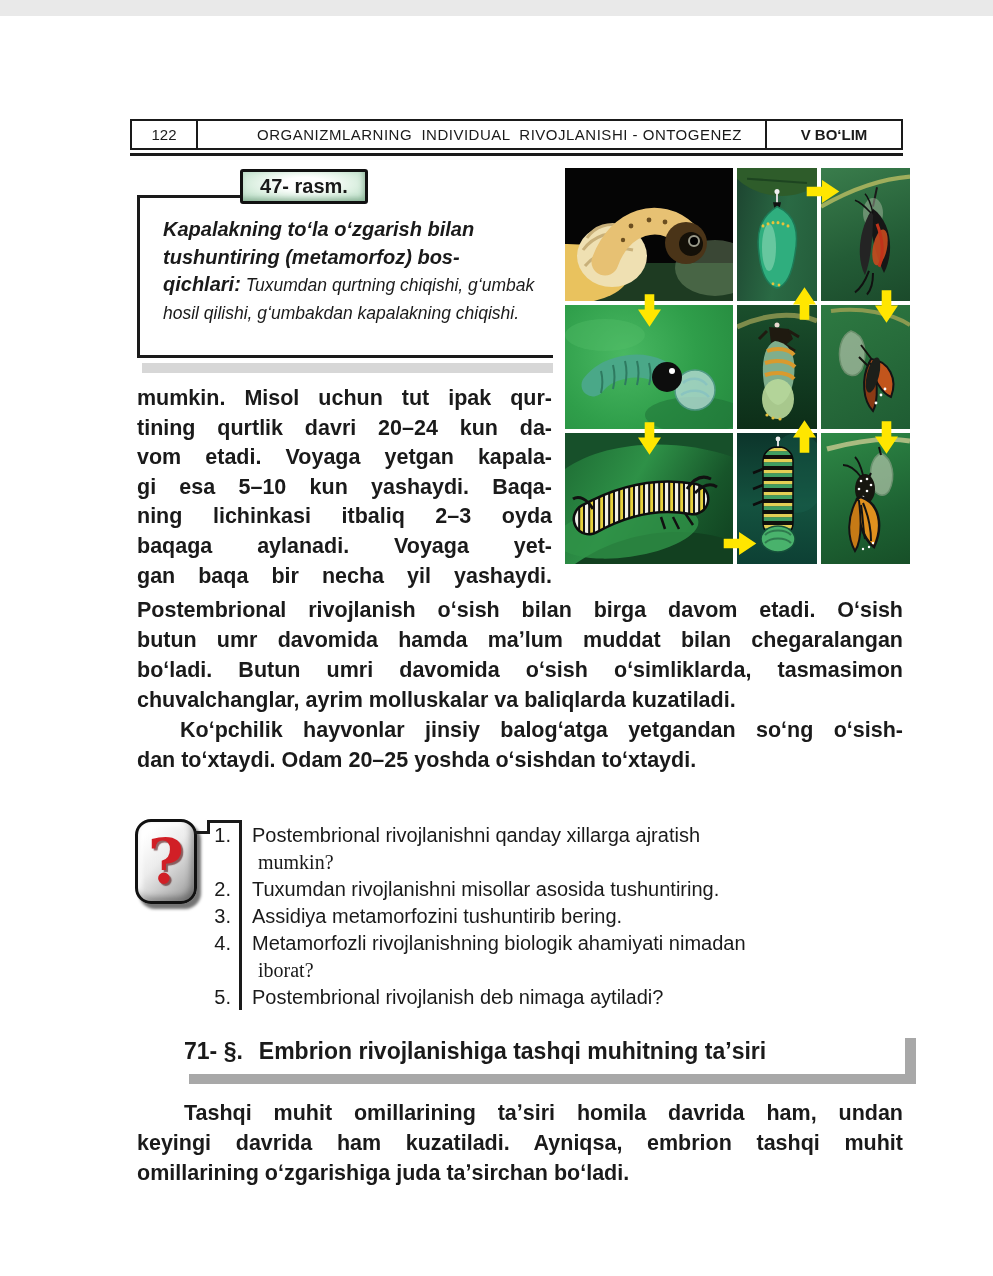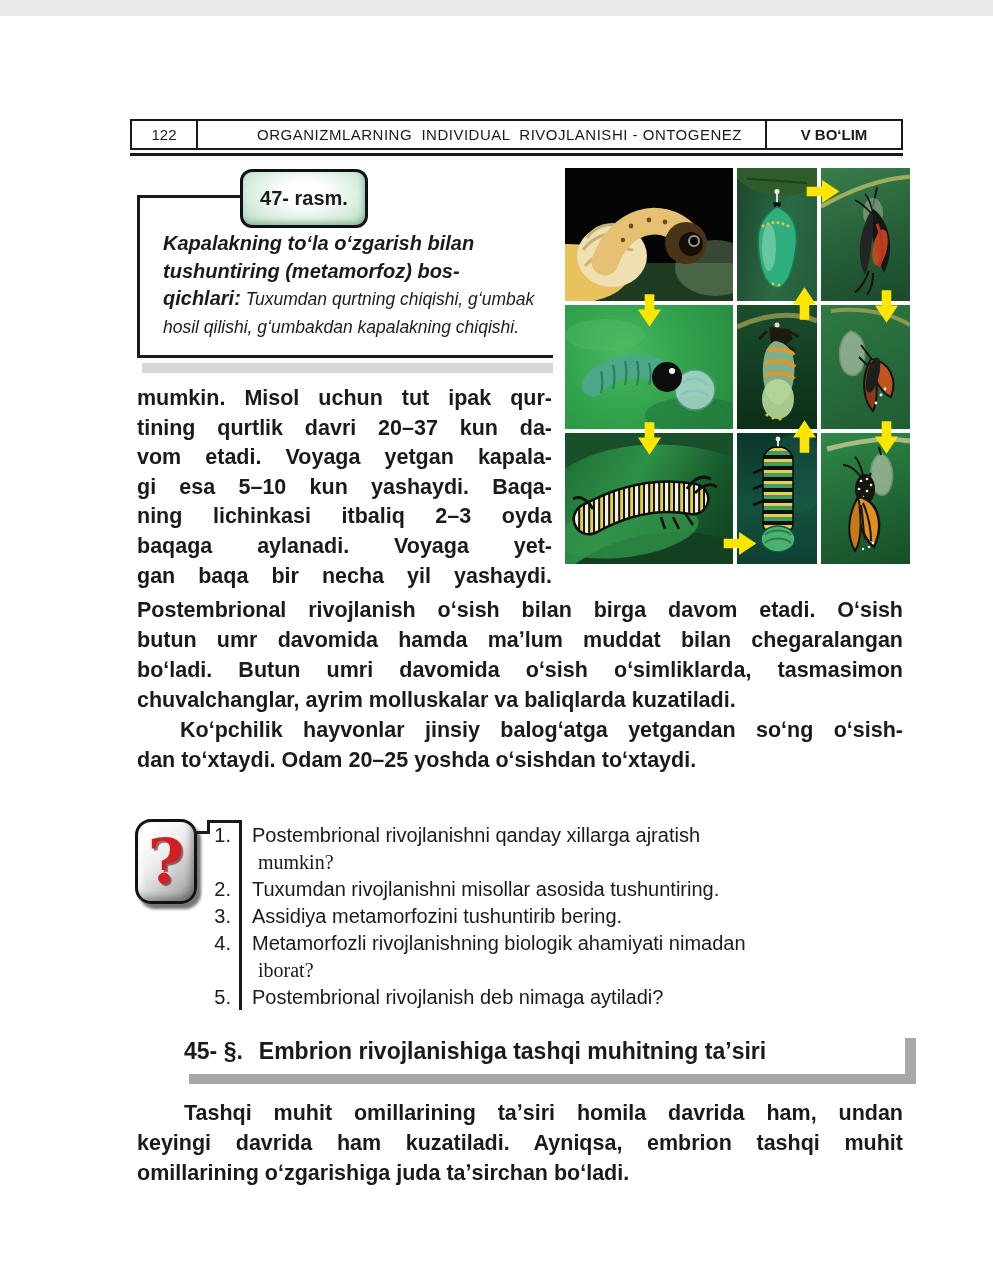--- a/index.html
+++ b/index.html
@@ -15,25 +15,25 @@
   #hdr-title{flex:1;letter-spacing:0.5px;padding-left:36px;}
   #hdr-part{width:134px;border-left:2px solid #1a1a1a;font-weight:bold;}
   #header-underline{left:130px;top:137px;width:773px;height:3px;background:#1a1a1a;}
 
   
   .figline{background:#1a1a1a;}
   #fb-left{left:137px;top:179px;width:3px;height:163px;}
   #fb-top{left:137px;top:179px;width:106px;height:3px;}
   #fb-bottom{left:137px;top:339px;width:416px;height:3px;}
   #fb-shadow{left:142px;top:347px;width:411px;height:10px;background:#d7d7d7;}
-  #fig-pill{left:240px;top:153px;width:128px;height:59px;border:3px solid #111;border-radius:12px;
+  #fig-pill{left:240px;top:153px;width:128px;height:35px;border:3px solid #111;border-radius:3px;
             background:radial-gradient(ellipse at 50% 40%, #ffffff 25%, #ddf0e2 60%, #b2d9bf 100%);
             display:flex;align-items:center;justify-content:center;font-size:20px;font-weight:bold;
             box-sizing:border-box;box-shadow:inset -2px -3px 5px rgba(60,110,75,.35);}
-  #fig-caption{left:163px;top:214px;width:396px;line-height:27.5px;}
+  #fig-caption{left:163px;top:200px;width:396px;line-height:27.5px;}
   .cap-b{font-style:italic;font-weight:bold;font-size:20px;}
   .cap-r{font-style:italic;font-size:17.5px;}
 
   
   .jline{text-align:justify;text-align-last:justify;font-weight:bold;}
   .jline.end{text-align-last:left;}
   #col-text{left:137px;top:368px;width:415px;font-size:21.5px;line-height:29.6px;}
   #wide1{left:137px;top:579px;width:766px;font-size:21.5px;line-height:30px;}
   #wide2{left:137px;top:699px;width:766px;font-size:21.5px;line-height:30px;}
   #last-para{left:137px;top:1082px;width:766px;font-size:21.5px;line-height:30px;}
@@ -304,21 +304,21 @@
       </div>
     <div class="arrow" style="left:310px;top:253px;">
         <svg width="23" height="33" viewBox="0 0 24 34">
           <polygon points="7,0 17,0 17,16 24,16 12,34 0,16 7,16"></polygon>
         </svg>
       </div>
   </div>
 
   <div class="abs" id="col-text">
     <div class="jline">mumkin. Misol uchun tut ipak qur-</div>
-    <div class="jline">tining qurtlik davri 20–37 kun da-</div>
+    <div class="jline">tining qurtlik davri 20–24 kun da-</div>
     <div class="jline">vom etadi. Voyaga yetgan kapala-</div>
     <div class="jline">gi esa 5–10 kun yashaydi. Baqa-</div>
     <div class="jline">ning lichinkasi itbaliq 2–3 oyda</div>
     <div class="jline">baqaga aylanadi. Voyaga yet-</div>
     <div class="jline">gan baqa bir necha yil yashaydi.</div>
   </div>
 
   <div class="abs" id="wide1">
     <div class="jline">Postembrional rivojlanish oʻsish bilan birga davom etadi. Oʻsish</div>
     <div class="jline">butun umr davomida hamda maʼlum muddat bilan chegaralangan</div>
@@ -368,21 +368,21 @@
       <div class="q-row">
         <div class="q-num">5.</div>
         <div class="q-text">
           <div>Postembrional rivojlanish deb nimaga aytiladi?</div>
         </div>
       </div>
     </div>
   </div>
 
   <div class="abs" id="sec-head">
-    <span id="sec-num">45- §.</span>
+    <span id="sec-num">71- §.</span>
     <span id="sec-title">Embrion rivojlanishiga tashqi muhitning taʼsiri</span>
   </div>
 
   <div class="abs" id="last-para">
     <div class="jline ind2">Tashqi muhit omillarining taʼsiri homila davrida ham, undan</div>
     <div class="jline">keyingi davrida ham kuzatiladi. Ayniqsa, embrion tashqi muhit</div>
     <div class="jline end">omillarining oʻzgarishiga juda taʼsirchan boʻladi.</div>
   </div>
 
 </div>

